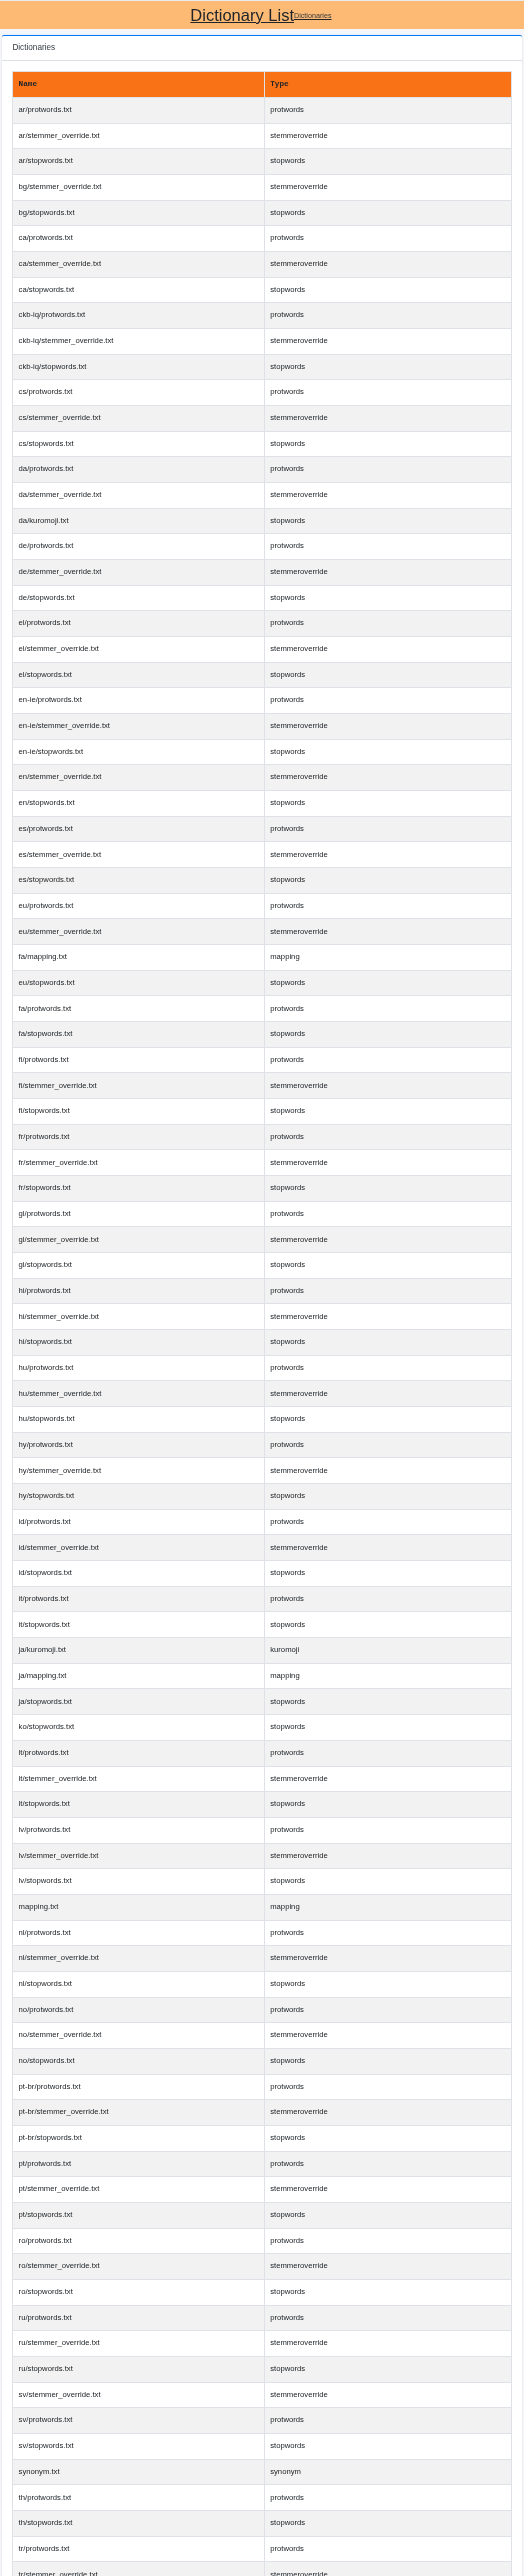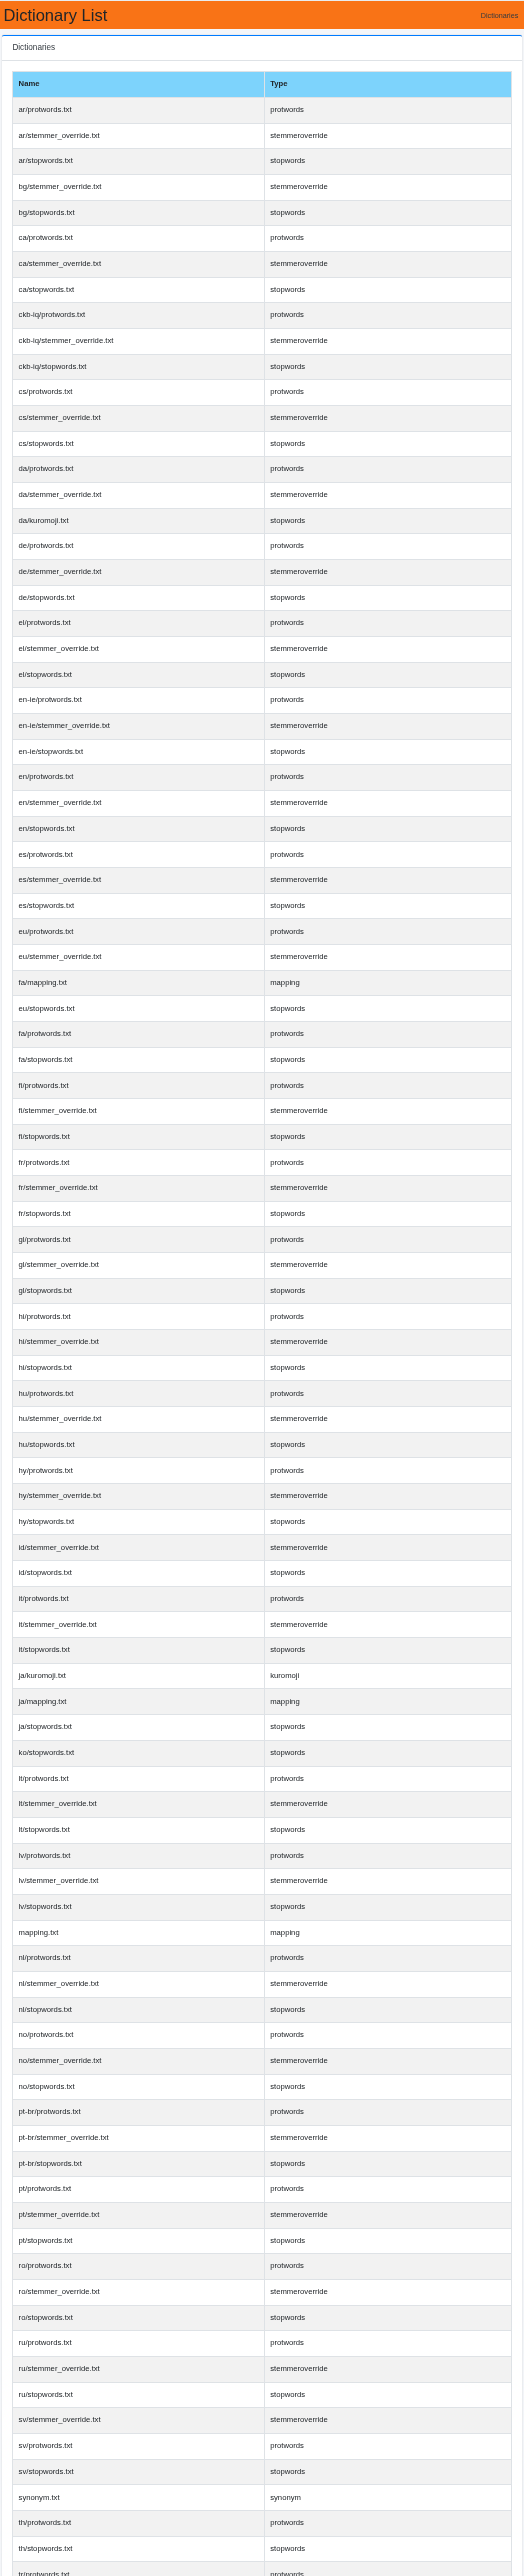--- a/index.html
+++ b/index.html
@@ -11,27 +11,28 @@
   }
   *{box-sizing:border-box;}
   html,body{margin:0;padding:0;}
   body{
     width:524px;
     background:var(--page_background);
     font-family:"Liberation Sans", sans-serif;
     color:var(--text);
   }
   .top-header{
-    background:#f97316;
+    background:#fdba74;
     height:29px;
     display:flex;
-    justify-content:space-between;
+    justify-content:center;
     align-items:center;
     padding:0 5.7px 0 3.6px;
     border-top:0.5px solid #e9ecef;
+    text-decoration:underline;
   }
   .page-title{
     margin:0;
     font-size:16.5px;
     font-weight:400;
     color:#212529;
     line-height:1.1;
   }
   .breadcrumb{
     font-size:7.2px;
@@ -67,21 +68,22 @@
     border:0.5px solid var(--border);
     padding:7.2px 5.2px;
     line-height:10.3px;
     text-align:left;
     vertical-align:middle;
     overflow:hidden;
     white-space:nowrap;
   }
   .dict-table th{
     font-weight:bold;
-    background:#7dd3fc;
+    background:#f97316;
+    font-family:Liberation Mono, monospace;
   }
   .dict-table .col-name{width:50.5%;}
   .dict-table tbody tr:nth-child(odd){background:var(--stripe);}
   .dict-table tbody tr:nth-child(even){background:#ffffff;}
 </style>
 </head>
 <body>
 
 <div class="top-header">
   <h1 class="page-title">Dictionary List</h1>
@@ -227,24 +229,20 @@
   <tr>
     <td class="col-name">en-ie/stemmer_override.txt</td>
     <td class="col-type">stemmeroverride</td>
   </tr>
 
   <tr>
     <td class="col-name">en-ie/stopwords.txt</td>
     <td class="col-type">stopwords</td>
   </tr>
 
-  <tr>
-    <td class="col-name">en/protwords.txt</td>
-    <td class="col-type">protwords</td>
-  </tr>
 
   <tr>
     <td class="col-name">en/stemmer_override.txt</td>
     <td class="col-type">stemmeroverride</td>
   </tr>
 
   <tr>
     <td class="col-name">en/stopwords.txt</td>
     <td class="col-type">stopwords</td>
   </tr>
@@ -377,40 +375,40 @@
   <tr>
     <td class="col-name">hy/stemmer_override.txt</td>
     <td class="col-type">stemmeroverride</td>
   </tr>
 
   <tr>
     <td class="col-name">hy/stopwords.txt</td>
     <td class="col-type">stopwords</td>
   </tr>
 
+  <tr>
+    <td class="col-name">id/protwords.txt</td>
+    <td class="col-type">protwords</td>
+  </tr>
 
   <tr>
     <td class="col-name">id/stemmer_override.txt</td>
     <td class="col-type">stemmeroverride</td>
   </tr>
 
   <tr>
     <td class="col-name">id/stopwords.txt</td>
     <td class="col-type">stopwords</td>
   </tr>
 
   <tr>
     <td class="col-name">it/protwords.txt</td>
     <td class="col-type">protwords</td>
   </tr>
 
-  <tr>
-    <td class="col-name">it/stemmer_override.txt</td>
-    <td class="col-type">stemmeroverride</td>
-  </tr>
 
   <tr>
     <td class="col-name">it/stopwords.txt</td>
     <td class="col-type">stopwords</td>
   </tr>
 
   <tr>
     <td class="col-name">ja/kuromoji.txt</td>
     <td class="col-type">kuromoji</td>
   </tr>

